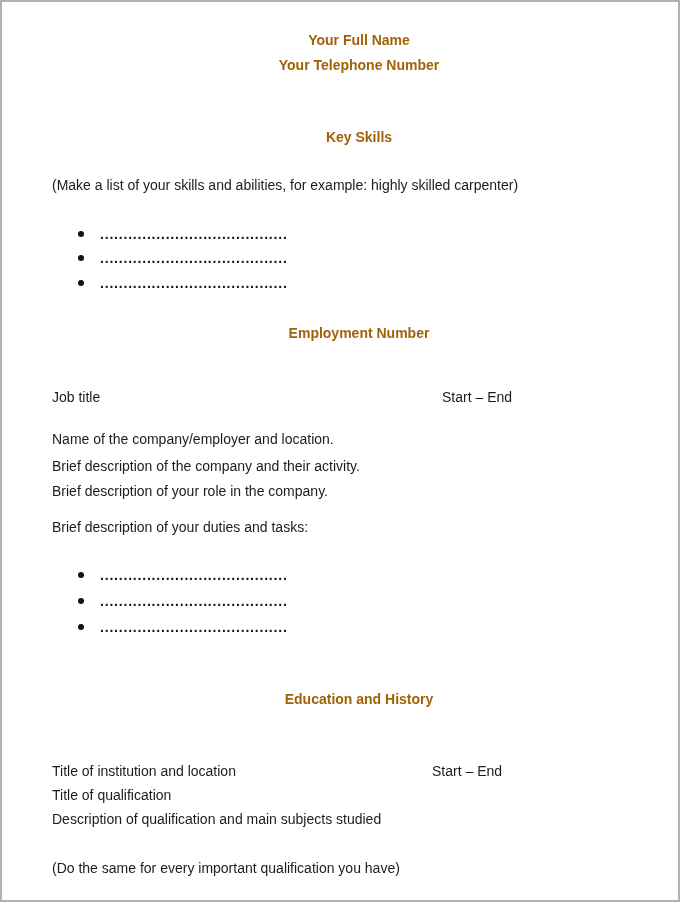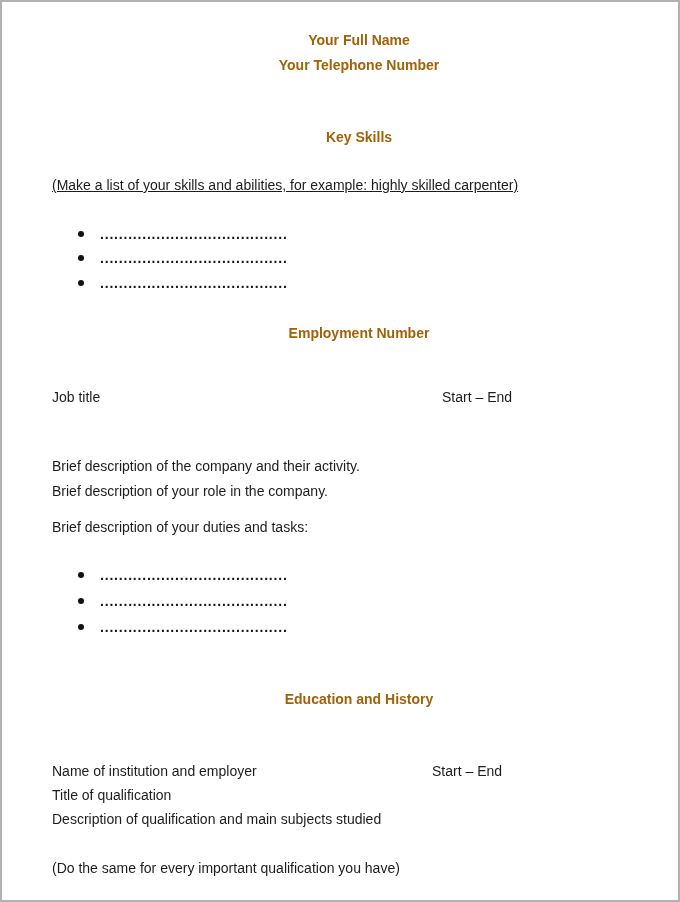--- a/index.html
+++ b/index.html
@@ -55,59 +55,60 @@
 </style>
 </head>
 <body>
 
 <div class="page">
 
   <div class="line heading" style="top:29px;">Your Full Name</div>
   <div class="line heading" style="top:54px;">Your Telephone Number</div>
 
   <div class="line heading" style="top:126px;">Key Skills</div>
-  <div class="line body-left" style="top:174px;text-decoration:underline;">(Make a list of your skills and abilities, for example: highly skilled carpenter)</div>
+  <div class="line body-left" style="top:174px;">(Make a list of your skills and abilities, for example: highly skilled carpenter)</div>
 
   <div class="bullet-row" style="top:229px;">
     <span class="bullet-dot"></span>
     <span class="dotted">........................................</span>
   </div>
   <div class="bullet-row" style="top:253px;">
     <span class="bullet-dot"></span>
     <span class="dotted">........................................</span>
   </div>
   <div class="bullet-row" style="top:278px;">
     <span class="bullet-dot"></span>
     <span class="dotted">........................................</span>
   </div>
 
   <div class="line heading" style="top:322px;">Employment Number</div>
 
   <div class="line body-left" style="top:386px;">Job title</div>
   <div class="line date-col" style="top:386px; left:440px;">Start – End</div>
 
+  <div class="line body-left" style="top:428px;">Name of the company/employer and location.</div>
   <div class="line body-left" style="top:455px;">Brief description of the company and their activity.</div>
   <div class="line body-left" style="top:480px;">Brief description of your role in the company.</div>
   <div class="line body-left" style="top:516px;">Brief description of your duties and tasks:</div>
 
   <div class="bullet-row" style="top:570px;">
     <span class="bullet-dot"></span>
     <span class="dotted">........................................</span>
   </div>
   <div class="bullet-row" style="top:596px;">
     <span class="bullet-dot"></span>
     <span class="dotted">........................................</span>
   </div>
   <div class="bullet-row" style="top:622px;">
     <span class="bullet-dot"></span>
     <span class="dotted">........................................</span>
   </div>
 
   <div class="line heading" style="top:688px;">Education and History</div>
 
-  <div class="line body-left" style="top:760px;">Name of institution and employer</div>
+  <div class="line body-left" style="top:760px;">Title of institution and location</div>
   <div class="line date-col" style="top:760px; left:430px;">Start – End</div>
 
   <div class="line body-left" style="top:784px;">Title of qualification</div>
   <div class="line body-left" style="top:808px;">Description of qualification and main subjects studied</div>
   <div class="line body-left" style="top:857px;">(Do the same for every important qualification you have)</div>
 
 </div>
 
 </body></html>

